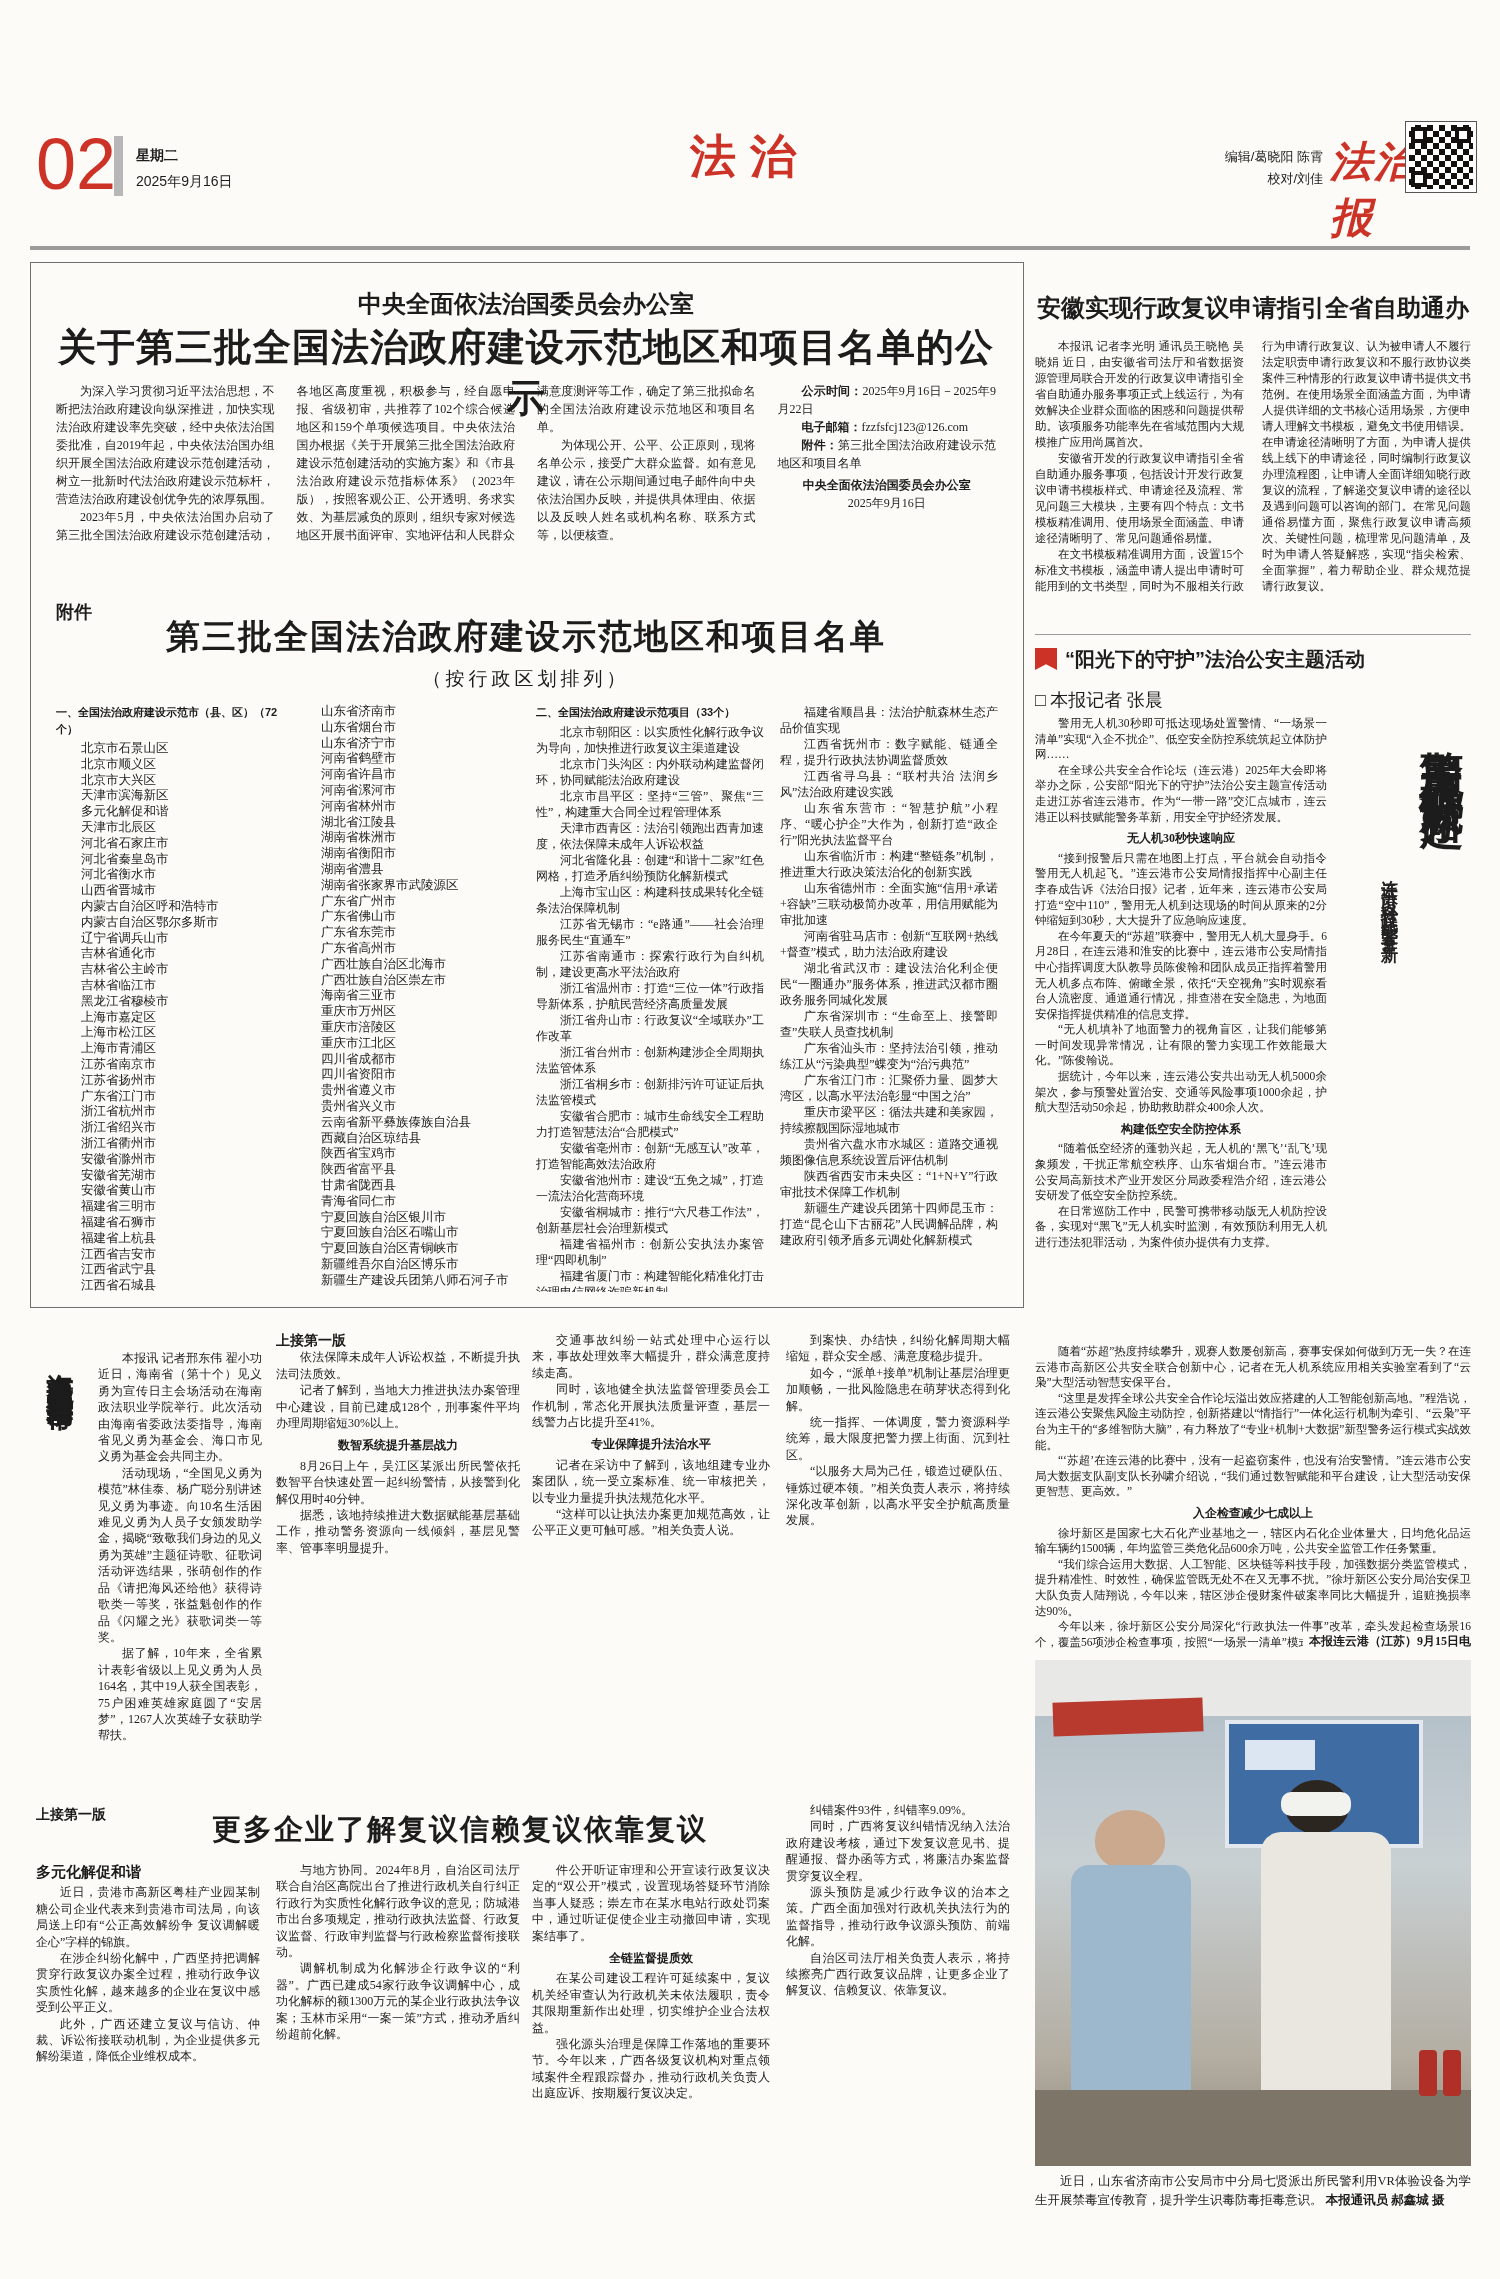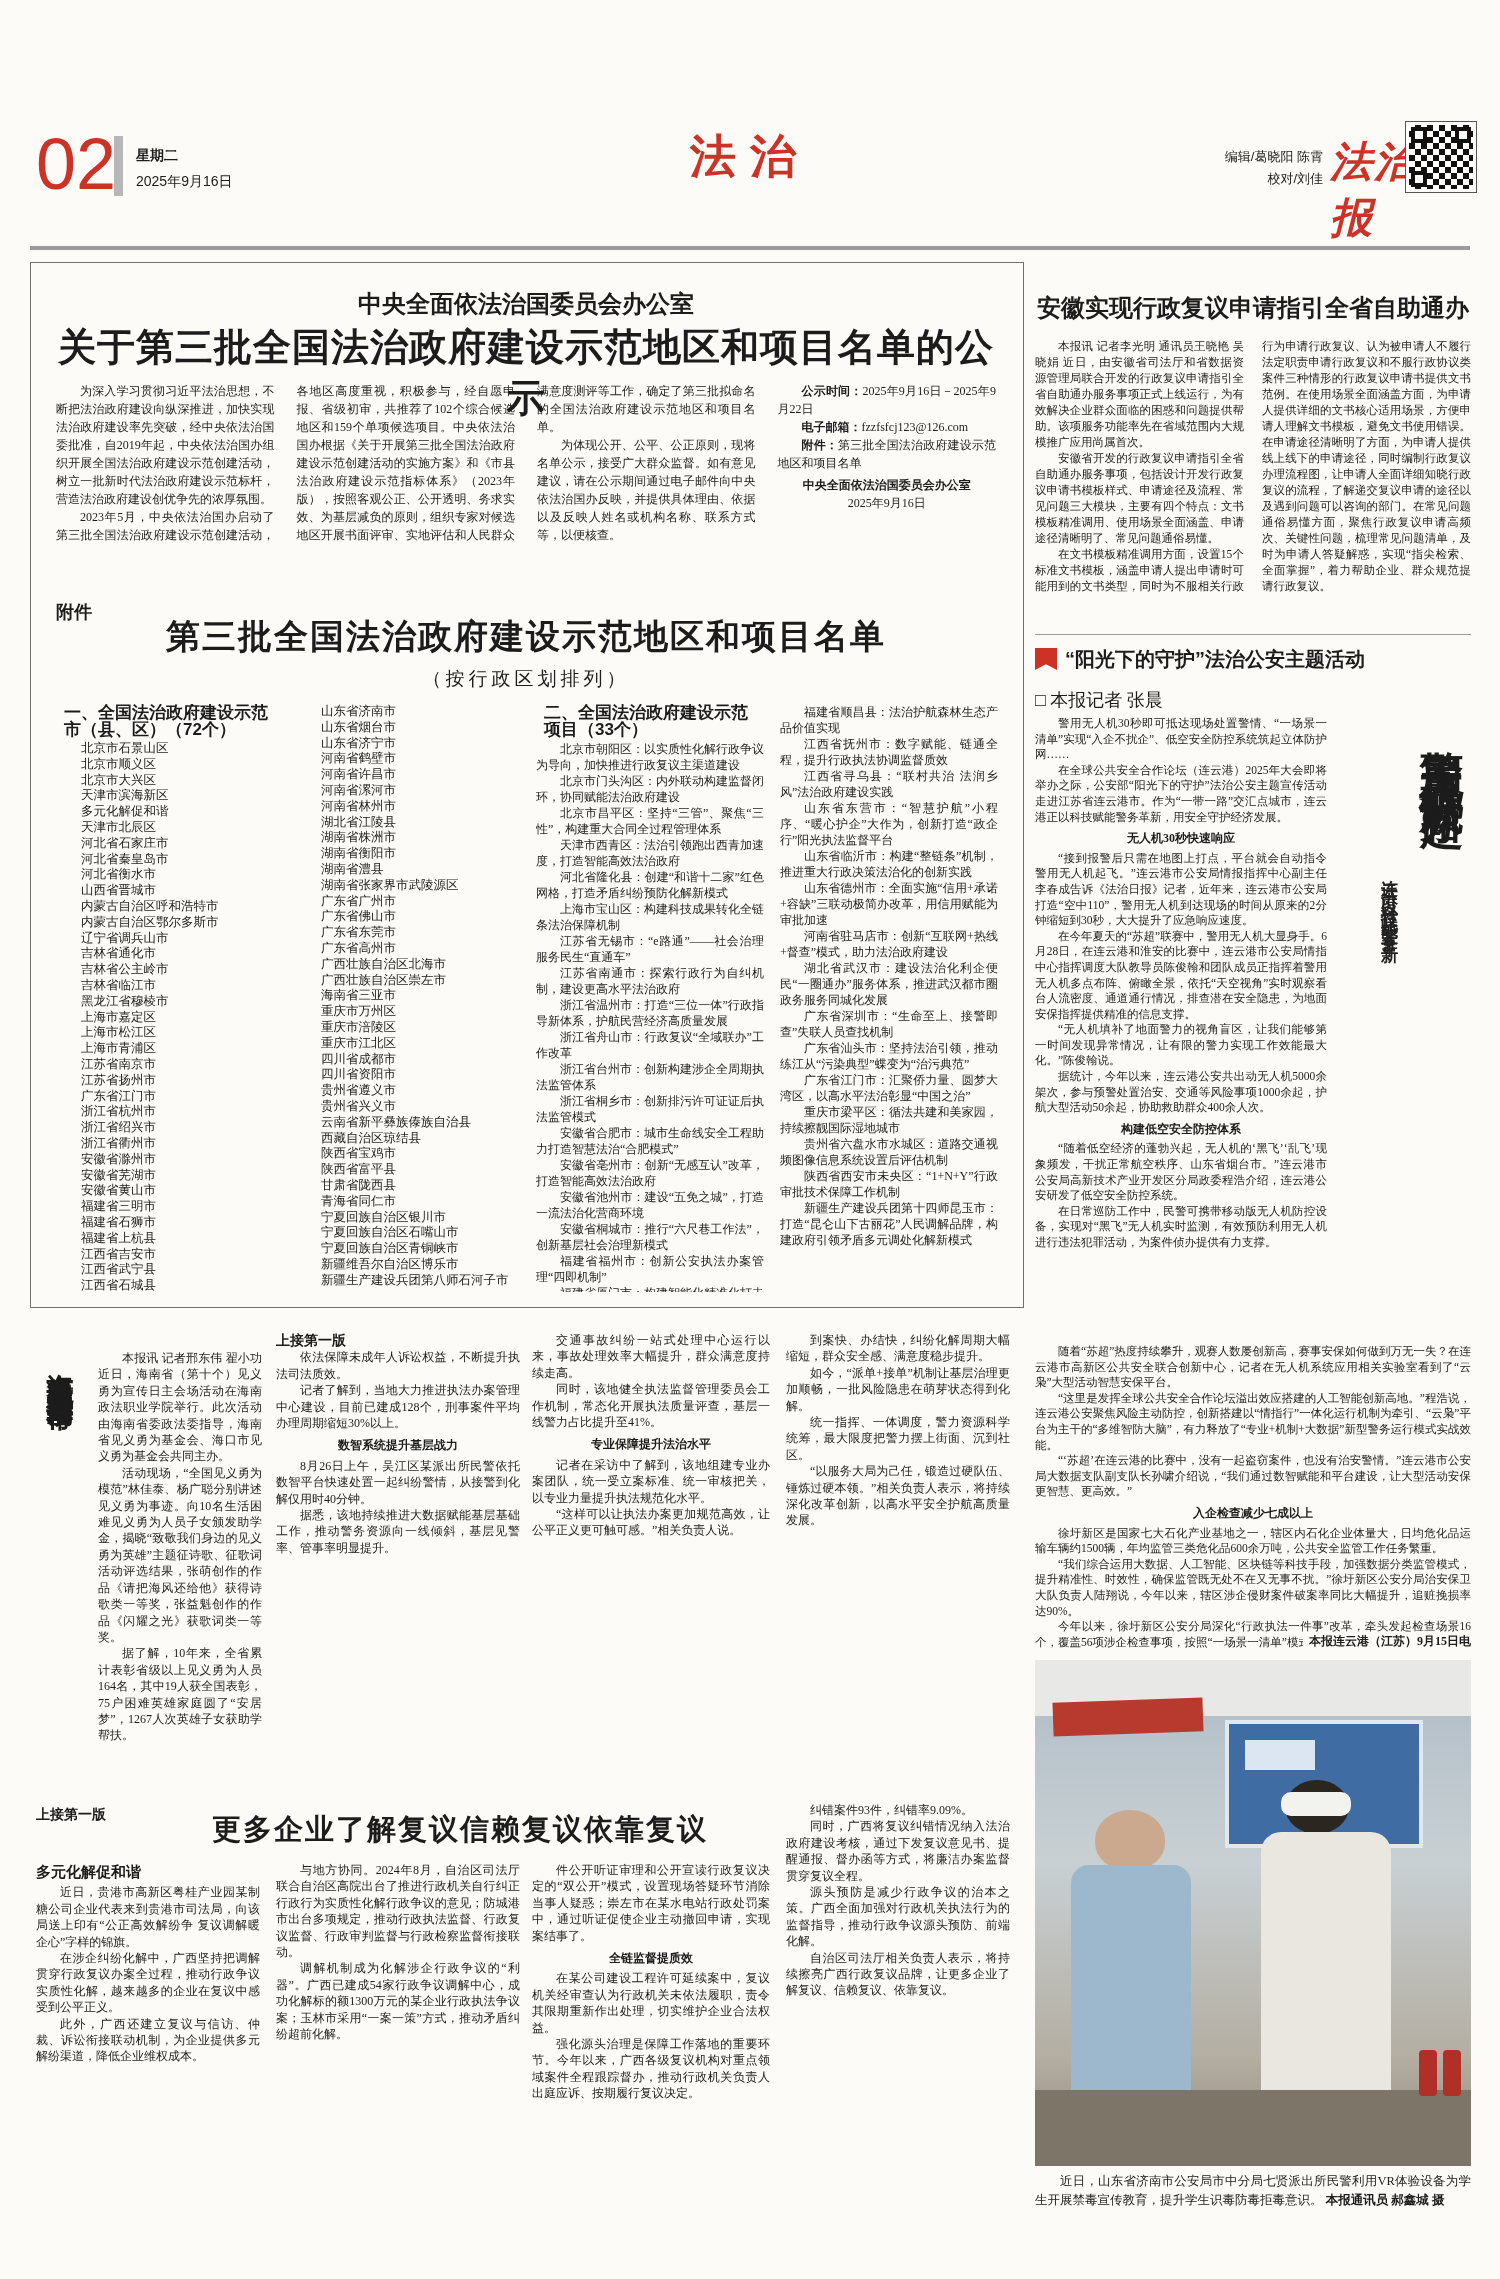--- a/index.html
+++ b/index.html
@@ -24,21 +24,21 @@
   .headline-xl{font-size:38px;font-weight:bold;text-align:center;letter-spacing:1px;}
   .ann-body{column-count:4;column-gap:22px;font-size:12px;line-height:18px;text-align:justify;overflow:hidden;}
   .para{text-indent:2em;text-align:justify;margin:0;}
   .kv b{font-family:"Liberation Sans","DejaVu Sans",sans-serif;}
   .sig{font-weight:bold;text-align:center;text-indent:0;margin-top:4px;}
   .sigdate{text-align:center;text-indent:0;}
   .att-label{font-size:18px;font-weight:bold;}
   .att-title{font-size:34px;font-weight:bold;text-align:center;letter-spacing:2px;}
   .att-sub{font-size:19px;text-align:center;letter-spacing:4px;}
   .list-col{font-size:12.5px;overflow:hidden;}
-  .list-head{font-weight:bold;font-size:17px;line-height:17px;margin-bottom:3px;margin-left:8px;}
+  .list-head{font-weight:bold;font-size:11px;line-height:17px;margin-bottom:3px;}
   .city{padding-left:25px;line-height:15.8px;white-space:nowrap;}
   .proj{text-indent:2em;text-align:justify;font-size:12px;line-height:16px;}
   
   .headline-md{font-size:24px;font-weight:bold;text-align:center;}
   .two-col{column-count:2;column-gap:18px;font-size:11.5px;line-height:16px;text-align:justify;overflow:hidden;}
   .divider{height:1px;background:#999;}
   .flag-icon{width:22px;height:22px;background:#cd3227;clip-path:polygon(0 0,100% 0,100% 100%,50% 74%,0 100%);}
   .sec-title{font-size:20px;font-weight:bold;}
   .byline{font-size:18px;}
   .art-text{font-size:11.5px;line-height:15.6px;text-align:justify;overflow:hidden;}
@@ -179,21 +179,21 @@
         <div class="city">新疆维吾尔自治区博乐市</div>
         <div class="city">新疆生产建设兵团第八师石河子市</div>
       </div>
   </div>
   <div class="abs list-col" style="left:536px;top:704px;width:228px;height:588px;">
     <div class="list-head sans">二、全国法治政府建设示范项目（33个）</div>
     <div>
         <div class="proj">北京市朝阳区：以实质性化解行政争议为导向，加快推进行政复议主渠道建设</div>
         <div class="proj">北京市门头沟区：内外联动构建监督闭环，协同赋能法治政府建设</div>
         <div class="proj">北京市昌平区：坚持“三管”、聚焦“三性”，构建重大合同全过程管理体系</div>
-        <div class="proj">天津市西青区：法治引领跑出西青加速度，打造智能高效法治政府</div>
+        <div class="proj">天津市西青区：法治引领跑出西青加速度，依法保障未成年人诉讼权益</div>
         <div class="proj">河北省隆化县：创建“和谐十二家”红色网格，打造矛盾纠纷预防化解新模式</div>
         <div class="proj">上海市宝山区：构建科技成果转化全链条法治保障机制</div>
         <div class="proj">江苏省无锡市：“e路通”——社会治理服务民生“直通车”</div>
         <div class="proj">江苏省南通市：探索行政行为自纠机制，建设更高水平法治政府</div>
         <div class="proj">浙江省温州市：打造“三位一体”行政指导新体系，护航民营经济高质量发展</div>
         <div class="proj">浙江省舟山市：行政复议“全域联办”工作改革</div>
         <div class="proj">浙江省台州市：创新构建涉企全周期执法监管体系</div>
         <div class="proj">浙江省桐乡市：创新排污许可证证后执法监管模式</div>
         <div class="proj">安徽省合肥市：城市生命线安全工程助力打造智慧法治“合肥模式”</div>
         <div class="proj">安徽省亳州市：创新“无感互认”改革，打造智能高效法治政府</div>

